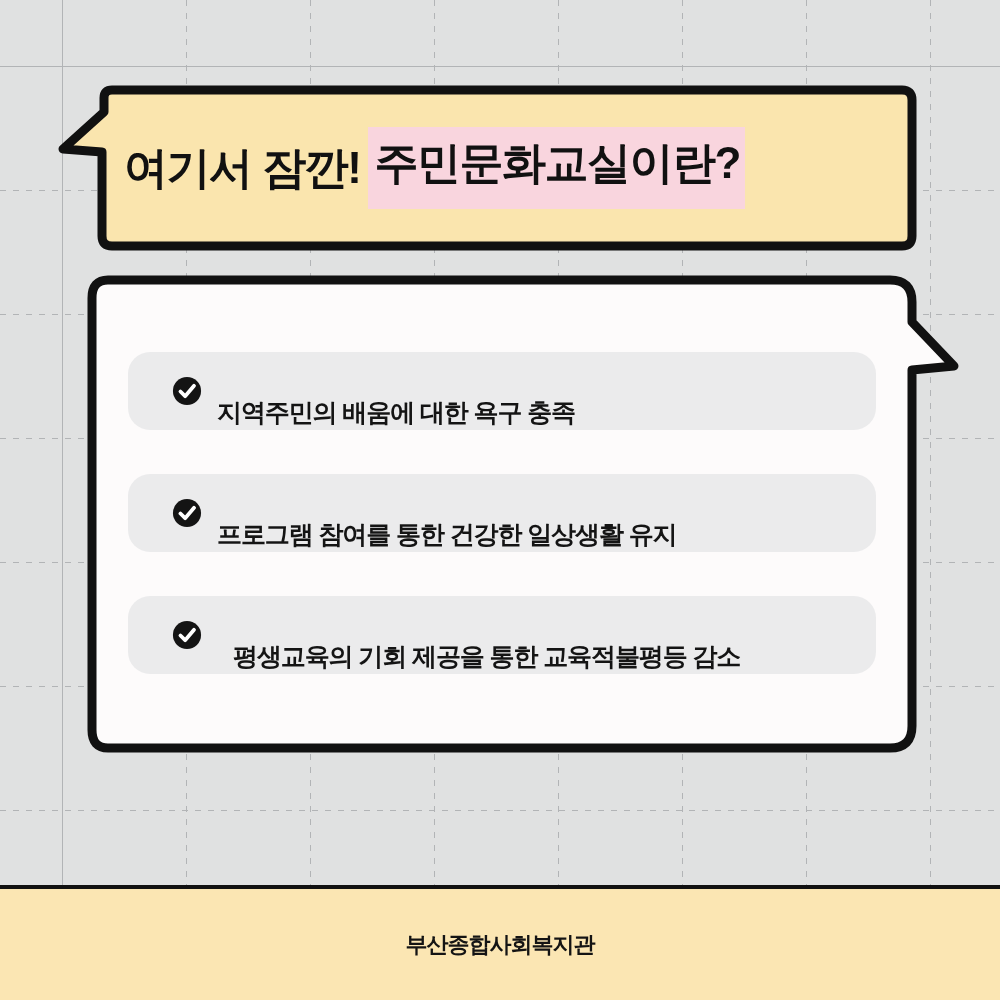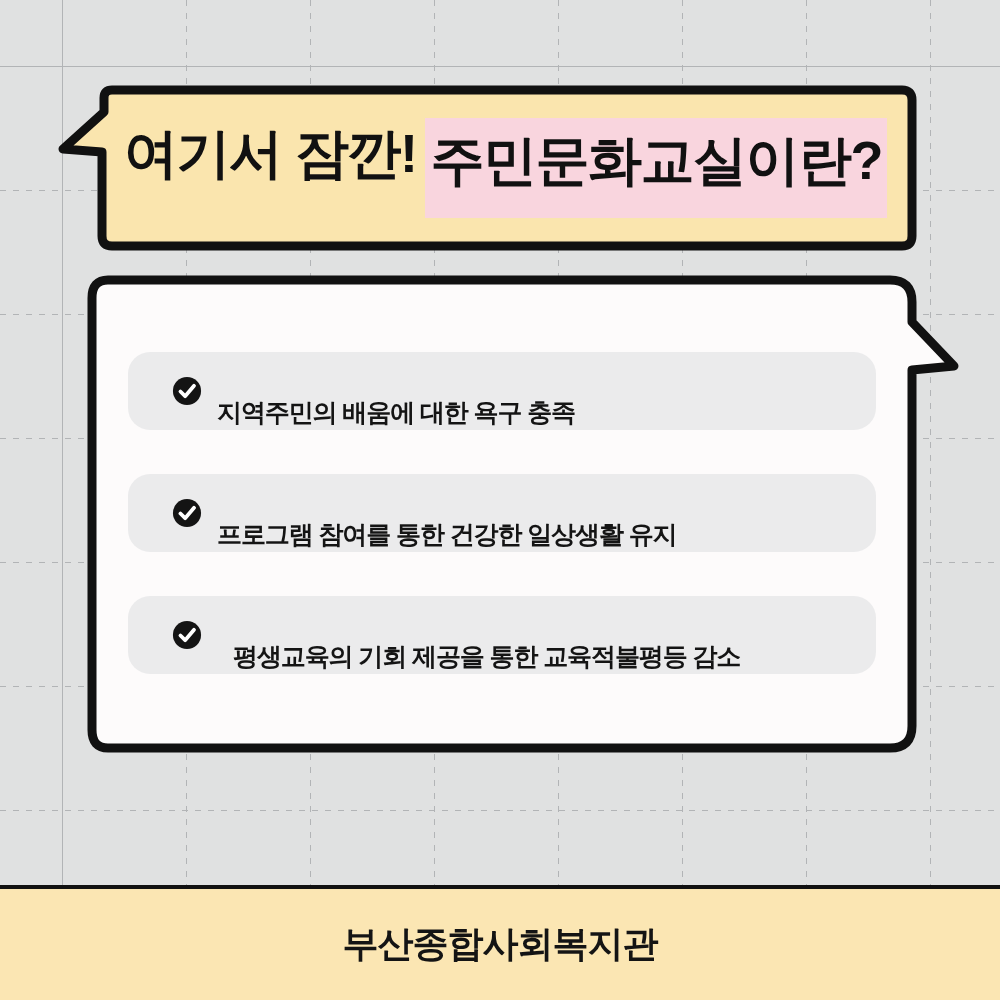--- a/index.html
+++ b/index.html
@@ -72,22 +72,23 @@
     width: 866px;
     height: 172px;
   }
   .title-text {
     position: absolute;
     left: 70px;
     top: 34px;
     width: 790px;
     height: 100px;
     display: flex;
+    align-items: center;
     justify-content: flex-start;
-    font-size: 54px;
+    font-size: 44px;
     font-weight: 800;
     letter-spacing: -1.5px;
     color: #111111;
     white-space: nowrap;
   }
   .title-plain {
     display: inline-block;
     padding-right: 2px;
   }
   .title-highlight {
@@ -158,21 +159,21 @@
     width: 1000px;
     height: 115px;
     background: #fbe6b3;
     border-top: 4px solid #111111;
     box-sizing: border-box;
     display: flex;
     align-items: center;
     justify-content: center;
   }
   .footer-text {
-    font-size: 36px;
+    font-size: 22px;
     font-weight: 800;
     letter-spacing: -1px;
     color: #141414;
   }
 </style>
 </head>
 <body>
 
 <div class="poster">
 

